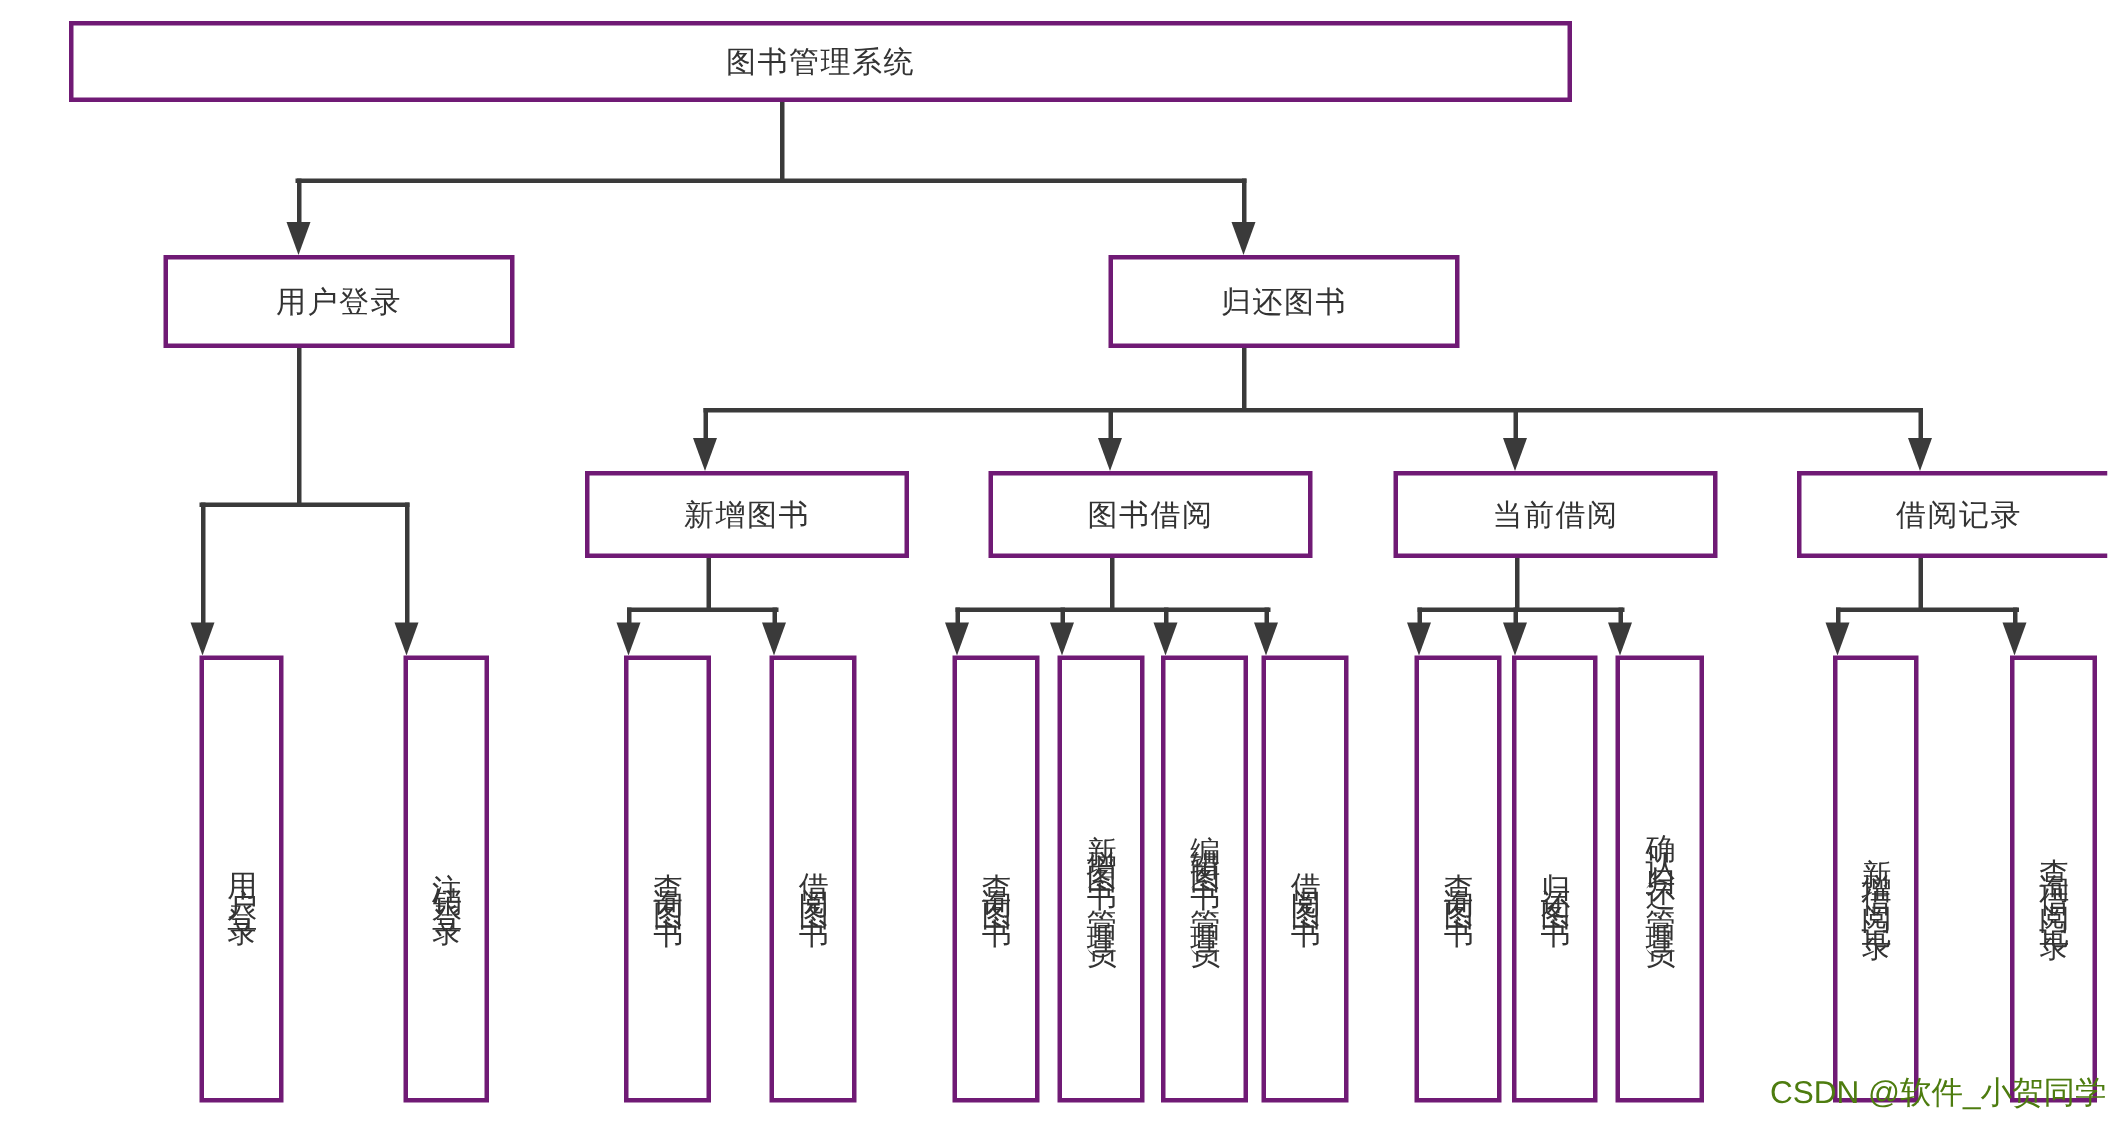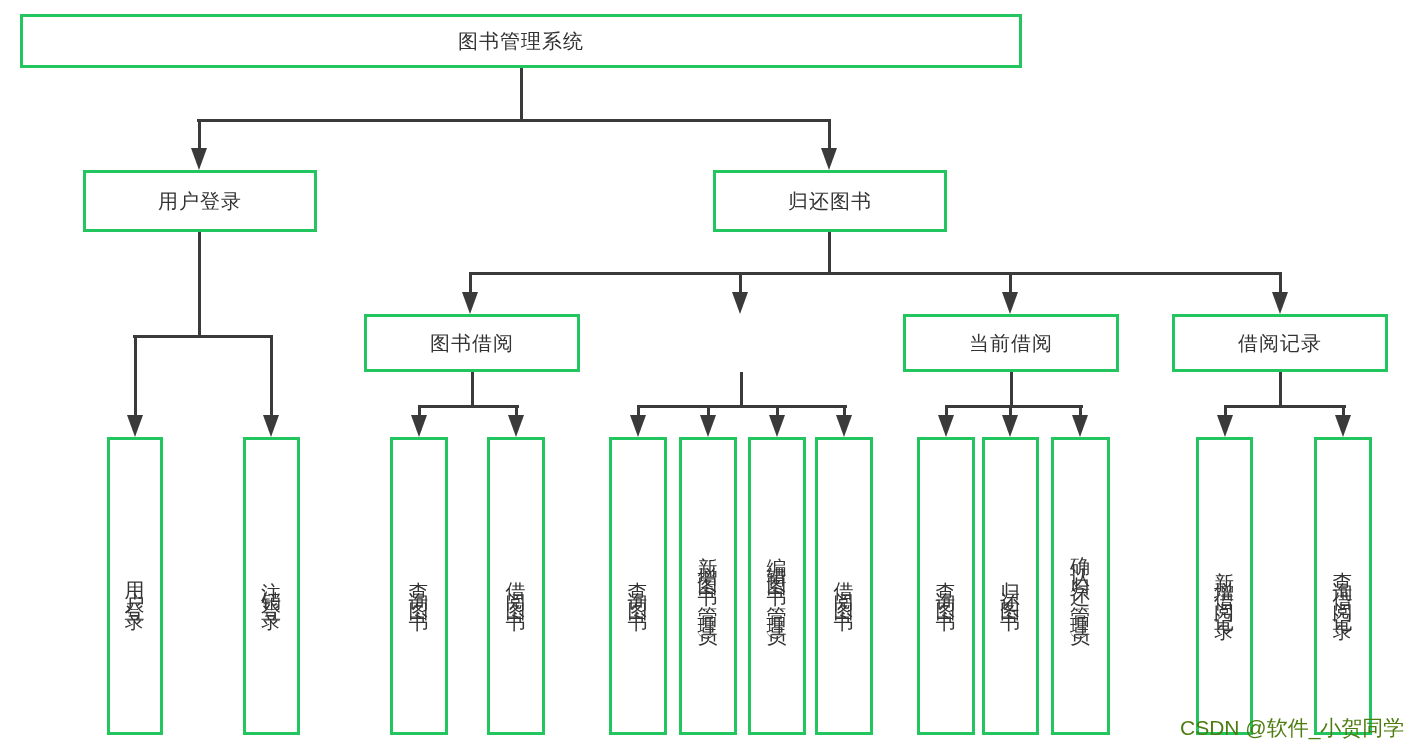--- a/index.html
+++ b/index.html
@@ -8,25 +8,26 @@
     width:1405px;height:747px;
     background:#ffffff;
     font-family:"Liberation Sans","DejaVu Sans",sans-serif;
     overflow:hidden;
   }
   
   .box{
     position:absolute;
     box-sizing:border-box;
     background:#ffffff;
-    border:3px solid #22c55e;
+    border:3px solid #701a75;
     color:#333333;
     display:flex;
     align-items:center;
     justify-content:center;
+    margin-left:26px;
   }
   .hbox{
     font-size:20px;
     letter-spacing:1px;
   }
   .vbox{
     font-size:20px;
     writing-mode:vertical-rl;
     text-orientation:mixed;
     letter-spacing:10px;
@@ -79,21 +80,22 @@
   <div class="hl" style="left:469px;top:272px;width:813px"></div>
   <div class="vl" style="left:469px;top:272px;height:22px"></div>
   <div class="vl" style="left:739px;top:272px;height:22px"></div>
   <div class="vl" style="left:1009px;top:272px;height:22px"></div>
   <div class="vl" style="left:1279px;top:272px;height:22px"></div>
   <div class="ar" style="left:462px;top:292px"></div>
   <div class="ar" style="left:732px;top:292px"></div>
   <div class="ar" style="left:1002px;top:292px"></div>
   <div class="ar" style="left:1272px;top:292px"></div>
 
-  <div class="box hbox" style="left:364px;top:314px;width:216px;height:58px">图书借阅</div>
+  <div class="box hbox" style="left:364px;top:314px;width:216px;height:58px">新增图书</div>
+  <div class="box hbox" style="left:633px;top:314px;width:216px;height:58px">图书借阅</div>
   <div class="box hbox" style="left:903px;top:314px;width:216px;height:58px">当前借阅</div>
   <div class="box hbox" style="left:1172px;top:314px;width:216px;height:58px">借阅记录</div>
 
   <div class="vl" style="left:471px;top:372px;height:35px"></div>
   <div class="hl" style="left:418px;top:405px;width:101px"></div>
   <div class="vl" style="left:418px;top:405px;height:13px"></div>
   <div class="vl" style="left:515px;top:405px;height:13px"></div>
   <div class="ar" style="left:411px;top:415px"></div>
   <div class="ar" style="left:508px;top:415px"></div>
 

